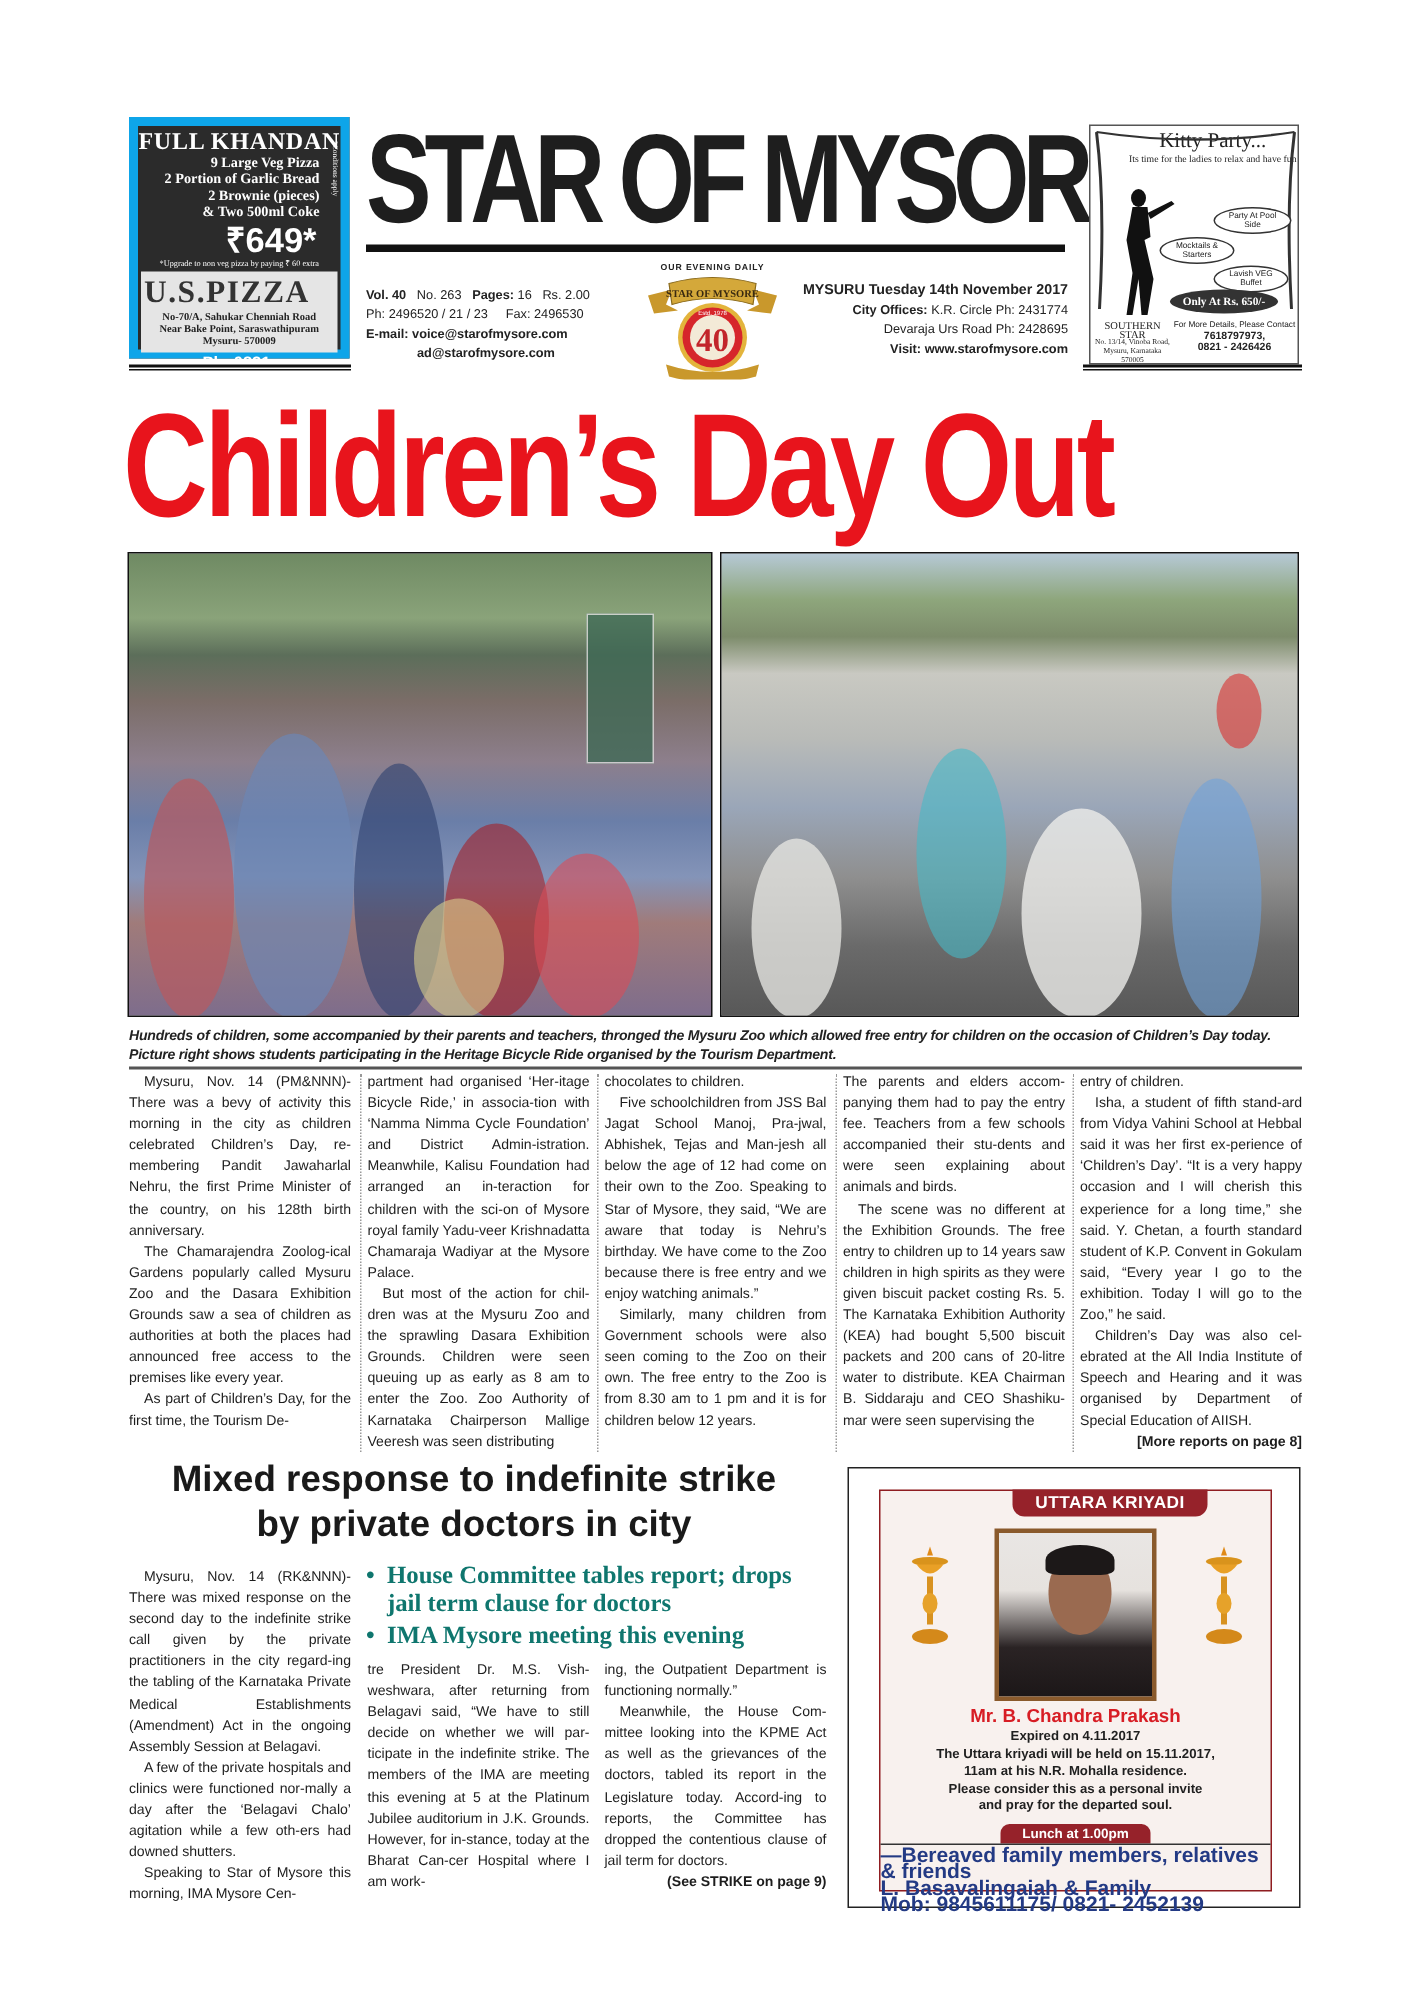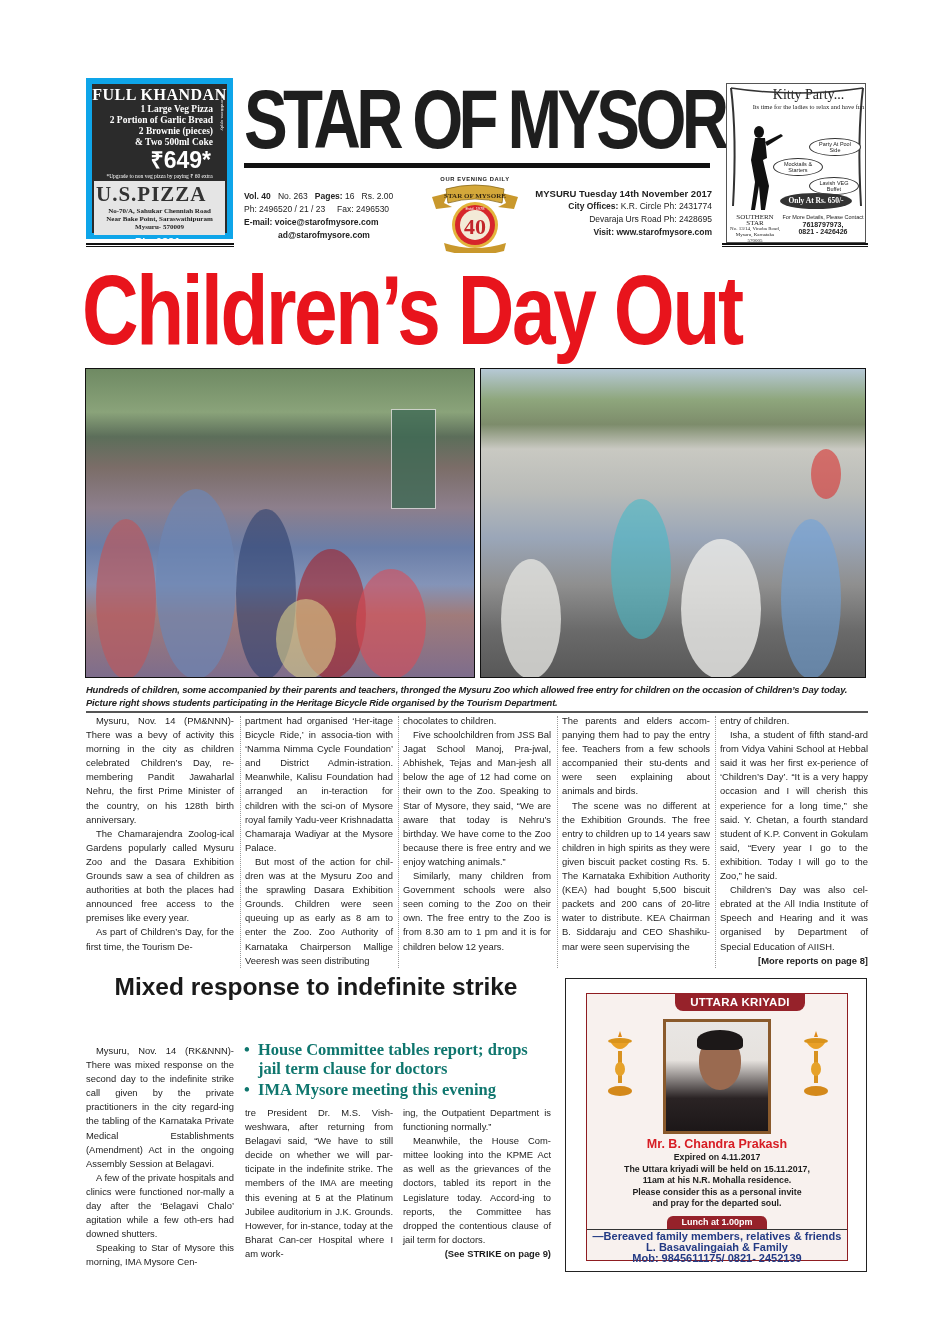--- a/index.html
+++ b/index.html
@@ -78,29 +78,29 @@
   .obit-inner { position: absolute; left: 20px; top: 14px; width: 262px; height: 268px; border: 1.5px solid #8f1d21; background: #f8f1ee; }
   .obit-tab { position: absolute; left: 65px; top: -1px; width: 130px; height: 18px; background: #96222a; color: #fff; font-weight: bold; font-size: 11.5px; text-align: center; line-height: 18px; border-radius: 0 0 8px 8px; letter-spacing: 0.3px; margin-left: 23px; }
   .obit-photo { position: absolute; left: 76px; top: 25px; width: 108px; height: 115px; border: 3px solid #8a5a2c; background: linear-gradient(180deg, #e9e6e4 0%, #e6e2de 35%, #2a2324 70%, #1c1718 100%); overflow: hidden; }
   .obit-photo .face { position: absolute; left: 33px; top: 14px; width: 42px; height: 54px; background: #9a6a50; border-radius: 45% 45% 50% 50%; }
   .obit-photo .hair { position: absolute; left: 31px; top: 8px; width: 46px; height: 20px; background: #1c1818; border-radius: 50% 50% 20% 20%; }
   .lamp { position: absolute; top: 35px; width: 30px; height: 70px; }
   .obit-name { position: absolute; left: 0; top: 143px; width: 100%; text-align: center; color: #d71d24; font-weight: bold; font-size: 12.5px; }
   .obit-text { position: absolute; left: 0; top: 158px; width: 100%; text-align: center; font-weight: bold; font-size: 8.8px; line-height: 11.5px; color: #1f1f1f; }
   .obit-lunch { position: absolute; left: 80px; top: 222px; width: 100px; height: 13px; background: #96222a; color: #fff; font-size: 9px; font-weight: bold; text-align: center; line-height: 13px; border-radius: 6px 6px 0 0; }
   .obit-rule { position: absolute; left: 0; top: 235px; width: 100%; height: 1px; background: #333; }
-  .obit-family { position: absolute; left: 0; top: 237px; width: 100%; text-align: center; color: #233a84; font-weight: bold; font-size: 11px; line-height: 11px; }
+  .obit-family { position: absolute; left: 0; top: 237px; width: 100%; color: #233a84; font-weight: bold; font-size: 14px; line-height: 11px; }
 </style>
 </head>
 <body>
 
 <div class="abs ad-left">
   <div class="t1">FULL KHANDAN</div>
   <div class="lines">
-    <div>1 Large Veg Pizza</div>
+    <div>9 Large Veg Pizza</div>
     <div>2 Portion of Garlic Bread</div>
     <div>2 Brownie (pieces)</div>
     <div>&amp; Two 500ml Coke</div>
   </div>
   <div class="price">₹649*</div>
   <div class="cond">*Conditions apply</div>
   <div class="note">*Upgrade to non veg pizza by paying ₹ 60 extra</div>
   <div class="white">
     <div class="logo">U.S.PIZZA</div>
     <div class="addr">
@@ -238,20 +238,21 @@
 <div class="abs vsep" style="left:715px"></div>
 <div class="abs col c5">
   <p class="noind">entry of children.</p>
   <p>Isha, a student of fifth stand-ard from Vidya Vahini School at Hebbal said it was her first ex-perience of ‘Children’s Day’. “It is a very happy occasion and I will cherish this experience for a long time,” she said. Y. Chetan, a fourth standard student of K.P. Convent in Gokulam said, “Every year I go to the exhibition. Today I will go to the Zoo,” he said.</p>
   <p>Children’s Day was also cel-ebrated at the All India Institute of Speech and Hearing and it was organised by Department of Special Education of AIISH.</p>
   <p class="ref">[More reports on page 8]</p>
 </div>
 
 <div class="abs strike-head">
   <div>Mixed response to indefinite strike</div>
+  <div>by private doctors in city</div>
 </div>
 <ul class="abs bullets">
   <li>House Committee tables report; drops jail term clause for doctors</li>
   <li>IMA Mysore meeting this evening</li>
 </ul>
 <div class="abs col s1">
   <p>Mysuru, Nov. 14 (RK&amp;NNN)- There was mixed response on the second day to the indefinite strike call given by the private practitioners in the city regard-ing the tabling of the Karnataka Private Medical Establishments (Amendment) Act in the ongoing Assembly Session at Belagavi.</p>
   <p>A few of the private hospitals and clinics were functioned nor-mally a day after the ‘Belagavi Chalo’ agitation while a few oth-ers had downed shutters.</p>
   <p>Speaking to Star of Mysore this morning, IMA Mysore Cen-</p>
 </div>

